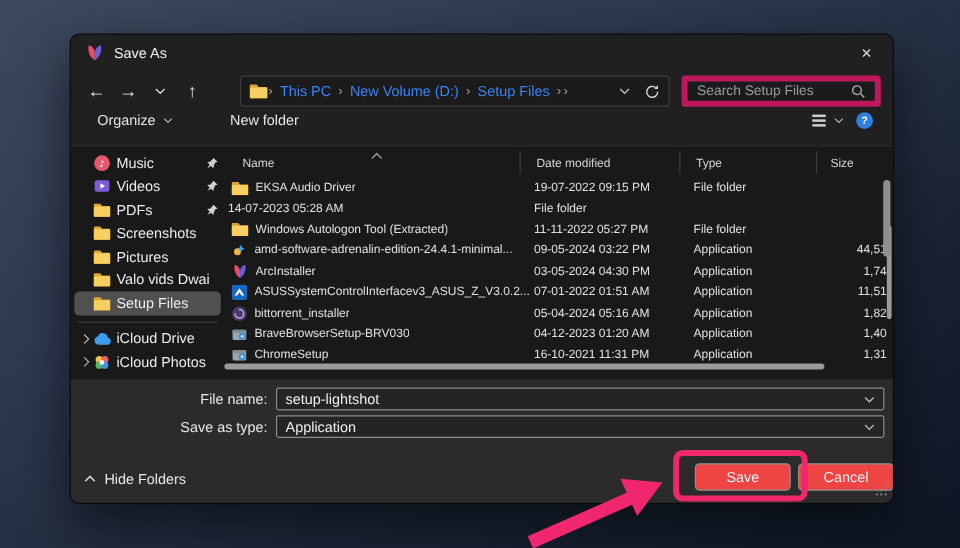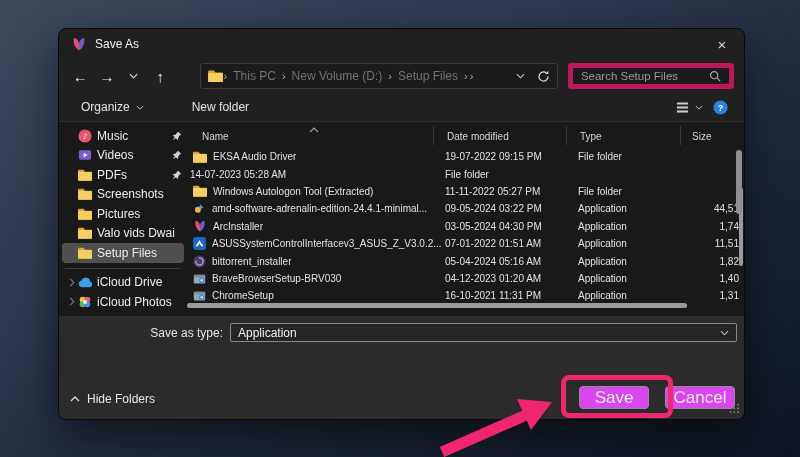--- a/index.html
+++ b/index.html
@@ -19,28 +19,28 @@
   .titlebar { height:30px; display:flex; align-items:center; padding:0 0 0 12px; }
   .title-icon { width:16px; height:16px; margin-right:8px; display:flex; }
   .title-text { font-size:12px; color:#f0f0f0; }
   .close-btn { margin-left:auto; width:44px; height:30px; display:flex; align-items:center; justify-content:center; color:#d8d8d8; font-size:15px; cursor:default; }
   
   .navbar { height:34px; display:flex; align-items:center; padding:0 10px 0 8px; }
   .nav-btn { width:27px; height:26px; display:flex; align-items:center; justify-content:center; color:#e8e8e8; font-size:15px; }
   .addressbar { width:363px; height:26px; border:1px solid #3c3c3c; background:#1b1b1b; border-radius:3px;
                 display:flex; align-items:center; padding:0 7px; margin-left:26px; }
   .crumbs { display:flex; align-items:center; white-space:nowrap; }
-  .crumb { padding:0 5px; color:#737373; }
+  .crumb { padding:0 5px; color:#3b82f6; }
   .crumb-sep { color:#a8a8a8; font-size:11px; padding:0 1px; }
   .addr-right { margin-left:auto; display:flex; align-items:center; gap:12px; }
   .searchbox { width:168px; height:26px; margin-left:10px; border:5px solid #be185d; background:#1b1b1b; border-radius:3px;
                display:flex; align-items:center; padding:0 8px; }
   .search-ph { flex:1; color:#9a9a9a; font-size:11.5px; }
   
-  .toolbar { height:28px; display:flex; align-items:center; padding:0 16px 0 22px; }
+  .toolbar { height:28px; display:flex; align-items:flex-start; padding:0 16px 0 22px; }
   .tool-item { display:flex; align-items:center; gap:6px; color:#e4e4e4; }
   .tool-gap { width:48px; }
   .tool-right { margin-left:auto; display:flex; align-items:center; gap:10px; }
   
   .main { position:relative; height:195px; background:#191919; border-top:1px solid #2d2d2d; display:flex; }
   .sidebar { width:128px; position:relative; padding-top:4px; flex:0 0 128px; }
   .sb-item { height:19.5px; display:flex; align-items:center; margin:0 3px; padding-left:3px; border-radius:4px; }
   .sb-item.selected { background:#505050; }
   .sb-chev { width:13px; display:flex; justify-content:center; }
   .sb-ic { width:19px; display:flex; align-items:center; }
@@ -67,22 +67,22 @@
   .v-scroll { position:absolute; right:2px; top:28px; width:6px; height:64px; background:#8f8f8f; border-radius:3px; }
   .h-scroll { position:absolute; left:0px; top:181px; width:500px; height:5px; background:#9a9a9a; border-radius:2.5px; }
   
   .footer-area { height:105px; background:#2b2b2b; position:relative; padding-top:7px; }
   .form-row { display:flex; align-items:center; height:19px; margin-bottom:4px; }
   .form-label { width:171px; text-align:right; padding-right:7px; color:#e8e8e8; white-space:nowrap; }
   .form-field { width:507px; height:19px; border:1px solid #8a8a8a; background:#242424; border-radius:2px;
                 display:flex; align-items:center; padding:0 7px; }
   .form-value { flex:1; color:#f0f0f0; font-size:12px; white-space:nowrap; overflow:hidden; }
   .hide-folders { position:absolute; left:11px; top:76px; display:flex; align-items:center; gap:7px; color:#e8e8e8; }
-  .btn { position:absolute; width:70px; height:23px; top:70px; border:1px solid #8f8f8f; background:#d946ef; border-radius:4px;
-         display:flex; align-items:center; justify-content:center; color:#f0f0f0; font-size:17px; }
+  .btn { position:absolute; width:80px; height:23px; top:70px; border:1px solid #8f8f8f; background:#ef4444; border-radius:4px;
+         display:flex; align-items:center; justify-content:center; color:#f0f0f0; font-size:12px; }
   .btn-save { left:520px; }
   .btn-cancel { left:606px; }
   .grip { position:absolute; right:4px; bottom:4px; }
   
   .annot-rect { position:absolute; left:561px; top:375px; width:112px; height:43px;
                 border:5px solid var(--annot,#f0266e); border-radius:8px; z-index:10; }
   .annot-arrow { position:absolute; left:438px; top:392px; z-index:11; }
 </style>
 </head>
 <body>
@@ -444,20 +444,29 @@
               <span class="c-size">1,31</span>
             </div>
           </div>
         <div class="v-scroll"></div>
         <div class="h-scroll"></div>
       </div>
     </div>
 
     <div class="footer-area">
       <div class="form-row">
+        <span class="form-label">File name:</span>
+        <span class="form-field">
+          <span class="form-value">setup-lightshot</span>
+          <svg viewBox="0 0 10 6" width="9" height="6">
+              <path d="M1 1l4 4 4-4" stroke="#bdbdbd" stroke-width="1.2" fill="none"></path>
+            </svg>
+        </span>
+      </div>
+      <div class="form-row">
         <span class="form-label">Save as type:</span>
         <span class="form-field">
           <span class="form-value">Application</span>
           <svg viewBox="0 0 10 6" width="9" height="6">
               <path d="M1 1l4 4 4-4" stroke="#bdbdbd" stroke-width="1.2" fill="none"></path>
             </svg>
         </span>
       </div>
 
       <span class="hide-folders">

